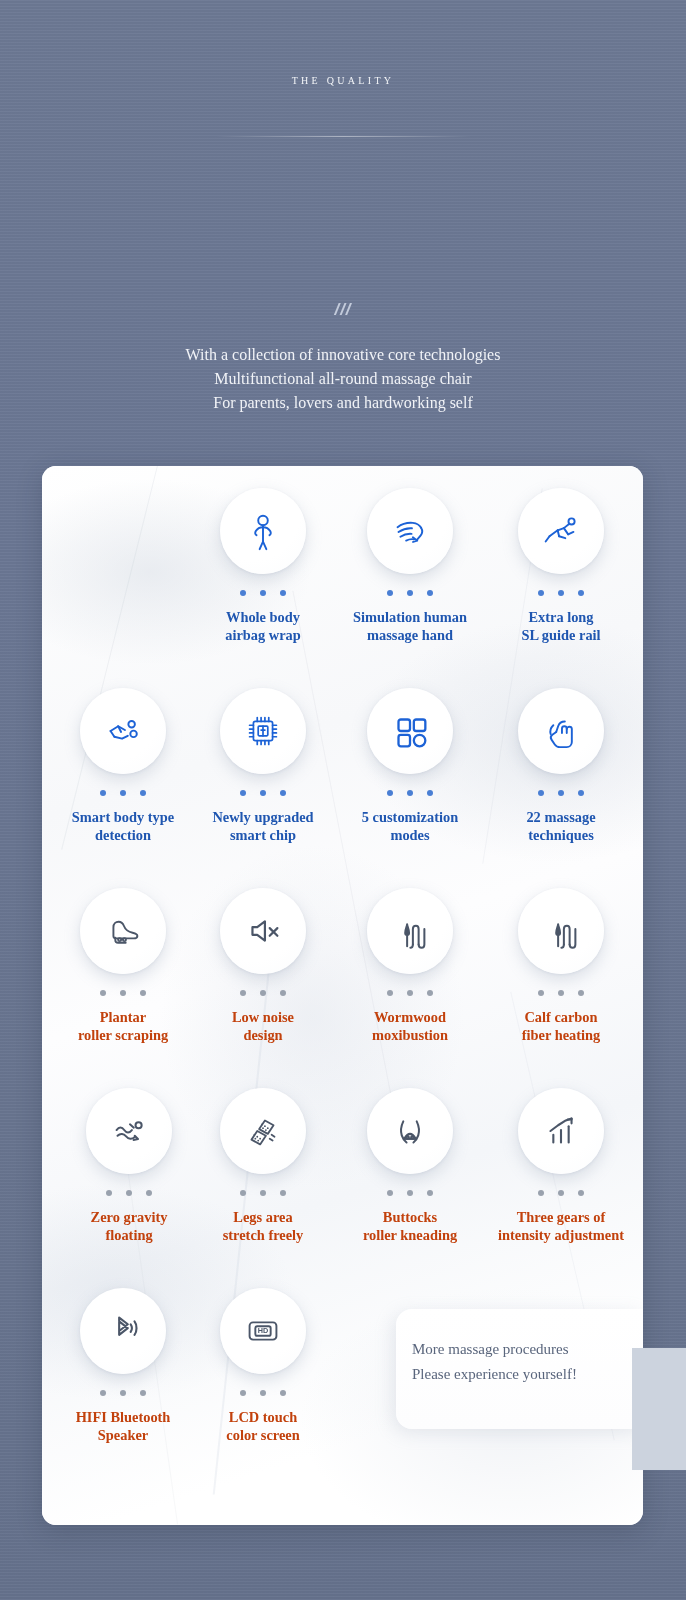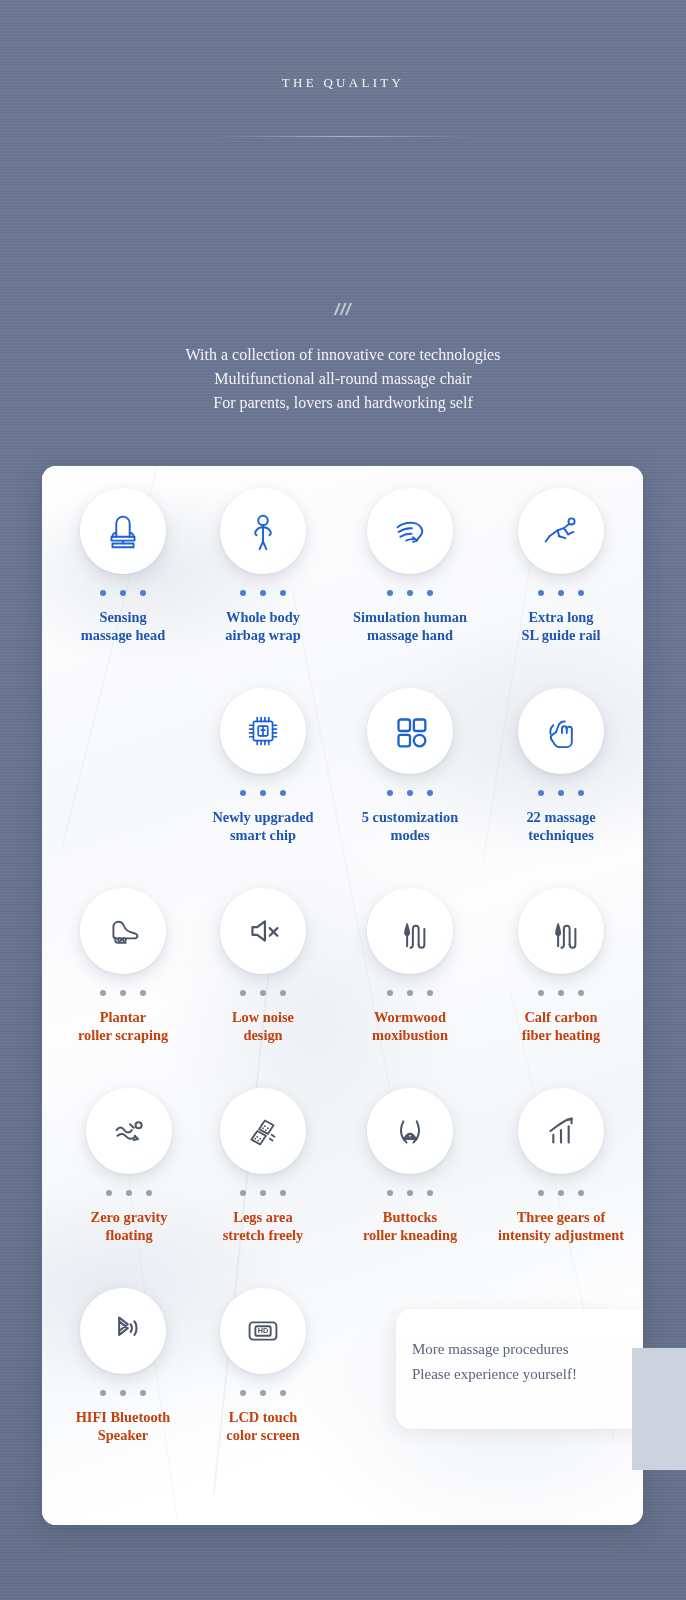--- a/index.html
+++ b/index.html
@@ -23,21 +23,21 @@
       rgba(0,0,0,0.02) 1px,
       rgba(0,0,0,0.02) 3px);
     pointer-events:none;
   }
 
   .page{position:relative;z-index:2;width:686px;height:1600px;}
 
   
   .eyebrow{
     position:absolute;top:75px;left:0;width:686px;text-align:center;
-    color:#f3f5f8;font-size:13px;letter-spacing:3.3px;
+    color:#f3f5f8;font-size:10px;letter-spacing:3.3px;
     font-family:"Liberation Serif", serif;
   }
   .divider{
     position:absolute;top:136px;left:215px;width:256px;height:1px;
     background:linear-gradient(90deg,rgba(255,255,255,0) 0%,rgba(255,255,255,0.45) 50%,rgba(255,255,255,0) 100%);
   }
   .headline{
     position:absolute;top:158px;left:0;width:686px;text-align:center;
     color:#ffffff;font-size:42px;font-weight:bold;line-height:58px;
     font-family:"Liberation Serif", serif;
@@ -145,43 +145,20 @@
     <div class="marble">
       <span class="vein v1"></span>
         <span class="vein v2"></span>
         <span class="vein v3"></span>
       <span class="vein v4"></span>
         <span class="vein v5"></span>
         <span class="vein v6"></span>
     </div>
 
     <div class="grid" id="feature-grid">
-        <div class="cell blue" style="left: 6px; top: 22px;">
-          <div class="bubble">
-            <span>
-              <svg width="46" height="46" viewBox="0 0 48 48" fill="none" stroke="#1c62d6" stroke-width="2" stroke-linecap="round" stroke-linejoin="round">
-                <path d="M17 26V16a7 7 0 0 1 14 0v10"></path>
-                <path d="M13 30c0-2.2 1.4-4 3.2-4H17v4"></path>
-                <path d="M35 30c0-2.2-1.4-4-3.2-4H31v4"></path>
-                <rect x="12" y="30" width="24" height="4"></rect>
-                <path d="M24 34v3"></path>
-                <rect x="13" y="37" width="22" height="4"></rect>
-              </svg>
-            </span>
-          </div>
-          <div class="dots">
-            <i></i>
-            <i></i>
-            <i></i>
-          </div>
-          <div class="lbl">
-            <div>Sensing</div>
-            <div>massage head</div>
-          </div>
-        </div>
         <div class="cell blue" style="left: 146px; top: 22px;">
           <div class="bubble">
             <span>
               <svg width="46" height="46" viewBox="0 0 48 48" fill="none" stroke="#1c62d6" stroke-width="2" stroke-linecap="round" stroke-linejoin="round">
                 <circle cx="24" cy="13" r="5"></circle>
                 <path d="M24 18v17"></path>
                 <path d="M24 20c-3 0-6 1.5-7.5 4-1 1.7-.8 3.6.7 4.4"></path>
                 <path d="M24 20c3 0 6 1.5 7.5 4 1 1.7.8 3.6-.7 4.4"></path>
                 <path d="M24 35l-3.5 8"></path>
                 <path d="M24 35l3.5 8"></path>
@@ -237,20 +214,43 @@
             </span>
           </div>
           <div class="dots">
             <i></i>
             <i></i>
             <i></i>
           </div>
           <div class="lbl">
             <div>Extra long</div>
             <div>SL guide rail</div>
+          </div>
+        </div>
+        <div class="cell blue" style="left: 6px; top: 222px;">
+          <div class="bubble">
+            <span>
+              <svg width="46" height="46" viewBox="0 0 48 48" fill="none" stroke="#1c62d6" stroke-width="2" stroke-linecap="round" stroke-linejoin="round">
+                <circle cx="33" cy="17" r="3.4"></circle>
+                <circle cx="35" cy="27" r="3.4"></circle>
+                <path d="M11 24l8-5 7 4"></path>
+                <path d="M11 24l4 6"></path>
+                <path d="M15 30l8 2 6-3"></path>
+                <path d="M19 19l3 6"></path>
+              </svg>
+            </span>
+          </div>
+          <div class="dots">
+            <i></i>
+            <i></i>
+            <i></i>
+          </div>
+          <div class="lbl">
+            <div>Smart body type</div>
+            <div>detection</div>
           </div>
         </div>
         <div class="cell blue" style="left: 146px; top: 222px;">
           <div class="bubble">
             <span>
               <svg width="46" height="46" viewBox="0 0 48 48" fill="none" stroke="#1c62d6" stroke-width="1.8" stroke-linecap="round" stroke-linejoin="round">
                 <rect x="14" y="14" width="20" height="20" rx="2"></rect>
                 <rect x="19" y="19" width="10" height="10" rx="1"></rect>
                 <path d="M24 19v4"></path>
                 <path d="M22 23h4"></path>

